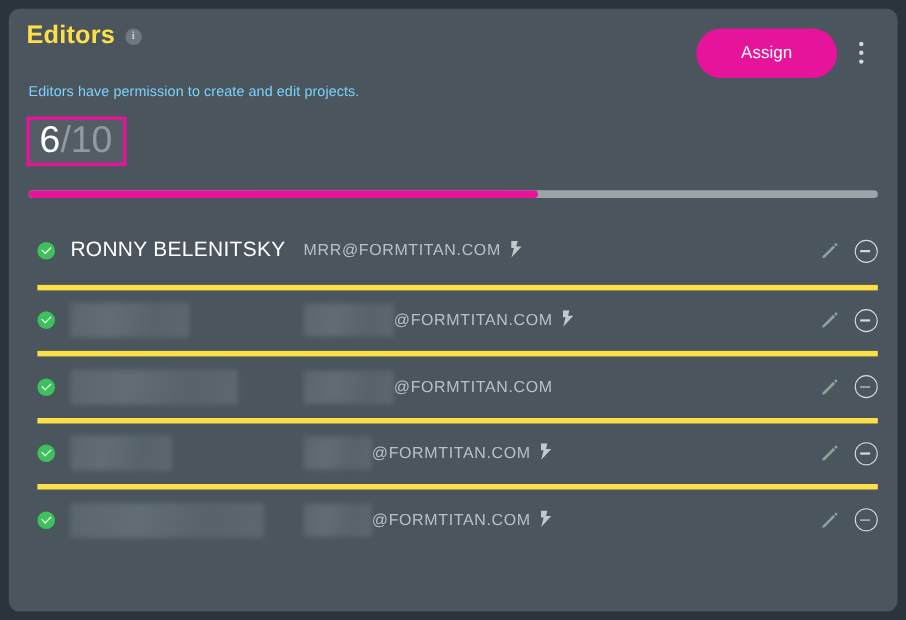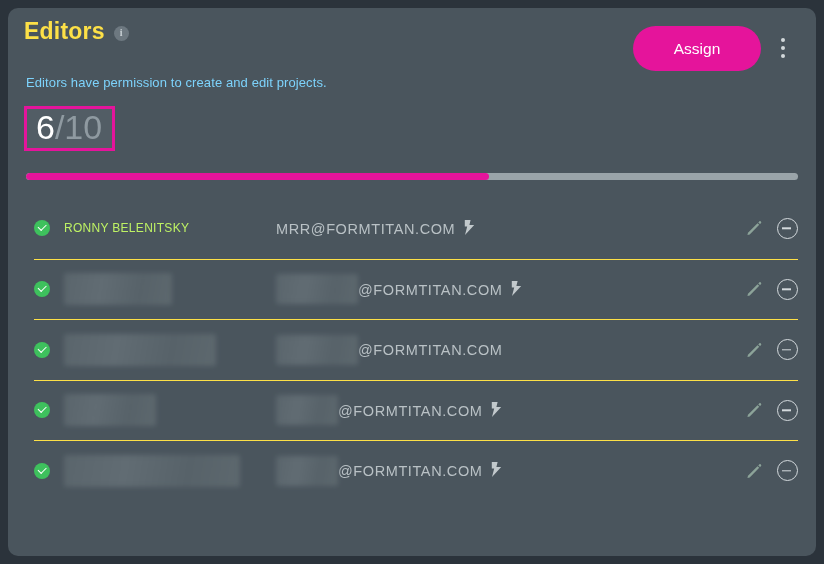--- a/index.html
+++ b/index.html
@@ -159,21 +159,21 @@
   }
   .row {
     position: relative;
     height: 60.5px;
     margin: 0 18px 0 26px;
     display: flex;
     align-items: center;
     box-sizing: border-box;
   }
   .row + .row {
-    border-top: 1px solid #fde047;
+    border-top: 5px solid #fde047;
   }
 
   .check-icon {
     width: 16px;
     height: 16px;
     border-radius: 50%;
     background: #3ec15d;
     flex: 0 0 auto;
     position: relative;
   }
@@ -191,22 +191,22 @@
 
   .name-cell {
     position: absolute;
     left: 30px;
     top: 0;
     height: 100%;
     display: flex;
     align-items: center;
   }
   .name-text {
-    font-size: 12px;
-    color: #bef264;
+    font-size: 19px;
+    color: #ffffff;
     letter-spacing: 0.3px;
     white-space: nowrap;
   }
   .redact {
     background: linear-gradient(100deg, #5b666d 0%, #626d74 35%, #58636a 70%, #5e696f 100%);
     border-radius: 2px;
     filter: blur(2.4px);
     opacity: 0.96;
   }
   .name-cell .redact {
@@ -217,21 +217,21 @@
     position: absolute;
     left: 242px;
     top: 0;
     height: 100%;
     display: flex;
     align-items: center;
   }
   .email-inner {
     position: relative;
     display: flex;
-    align-items: flex-end;
+    align-items: center;
   }
   .email-text {
     font-size: 14.5px;
     color: #b9c1c5;
     letter-spacing: 0.6px;
     white-space: nowrap;
   }
   .email-cell .redact {
     position: absolute;
     left: 0;

